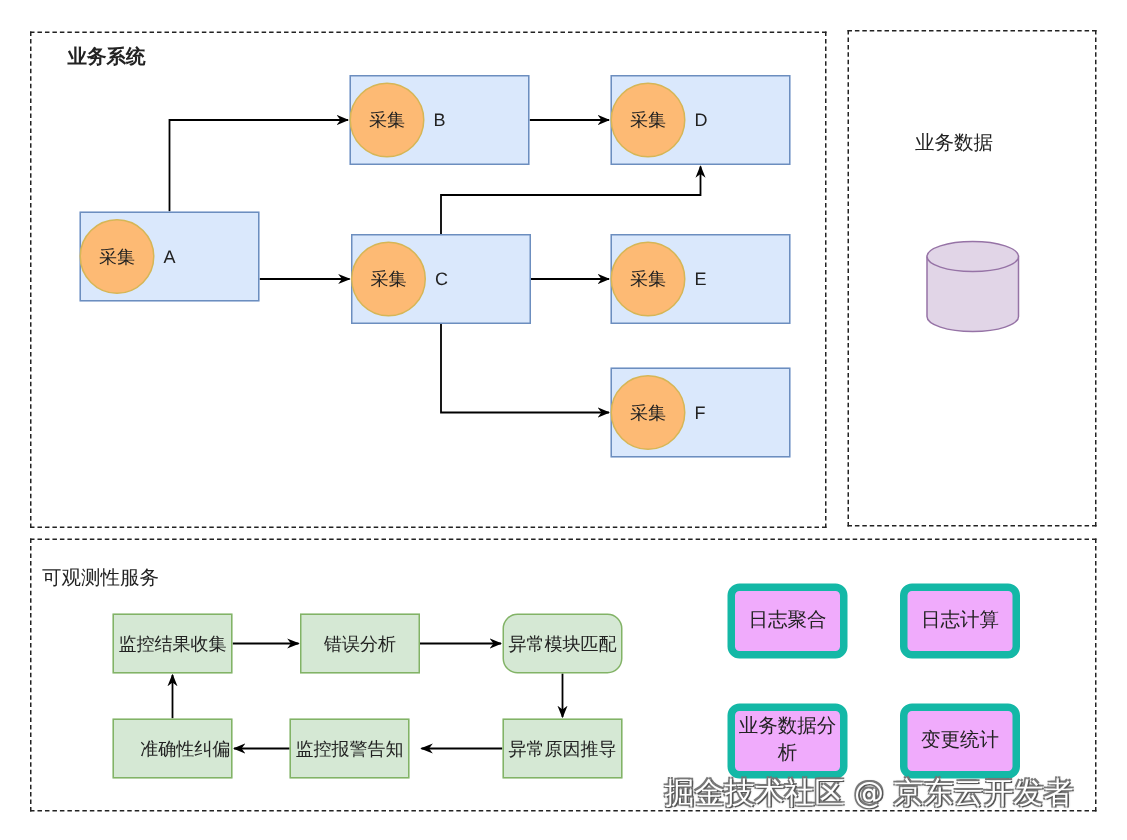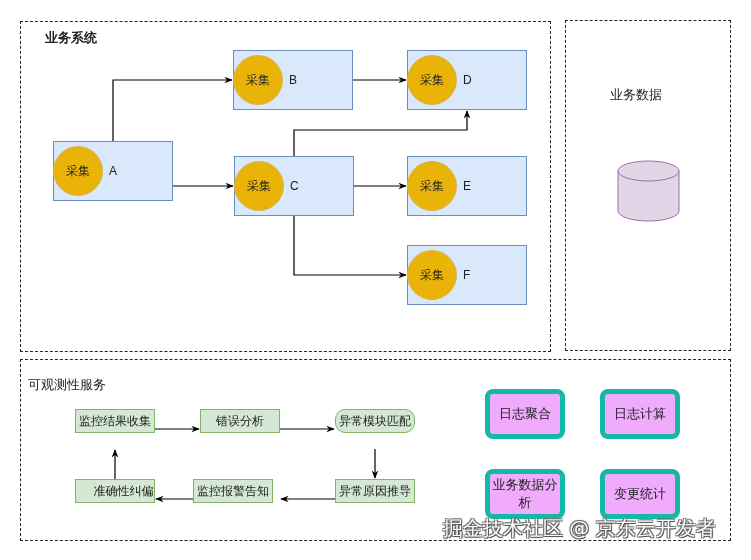--- a/index.html
+++ b/index.html
@@ -3,25 +3,25 @@
 <meta charset="utf-8">
 <style>
   html, body { margin: 0; padding: 0; background: #ffffff; }
   body { width: 751px; height: 560px; position: relative; overflow: hidden;
          font-family: "DejaVu Sans", "Liberation Sans", sans-serif; color: #1a1a1a; }
   .container { position: absolute; border: 1px dashed #222; box-sizing: border-box; }
   .ctitle { position: absolute; font-size: 13px; color: #222; white-space: nowrap; }
   .node { position: absolute; width: 120px; height: 60px; background: #dae8fc; border: 1px solid #6c8ebf;
           box-sizing: border-box; }
   .circle { position: absolute; left: -1px; top: 4px; width: 50px; height: 50px; border-radius: 50%;
-            background: #eab308; border: 1px solid #d6b656; box-sizing: border-box;
+            background: #fdba74; border: 1px solid #d6b656; box-sizing: border-box;
             display: flex; align-items: center; justify-content: center; font-size: 12px; color: #222; }
   .nlabel { position: absolute; left: 55px; top: 0; height: 58px; line-height: 58px; font-size: 12px;
             font-family: "Liberation Sans", sans-serif; color: #222; }
-  .proc { position: absolute; width: 80px; height: 24px; background: #d5e8d4; border: 1px solid #82b366;
+  .proc { position: absolute; width: 80px; height: 40px; background: #d5e8d4; border: 1px solid #82b366;
           box-sizing: border-box; display: flex; align-items: center; justify-content: center;
           font-size: 12px; color: #222; white-space: nowrap; }
   .rbox { position: absolute; width: 80px; height: 50px; background: #f0abfc; border: 5px solid #14b8a6;
           border-radius: 8px; box-sizing: border-box; display: flex; align-items: center;
           justify-content: center; text-align: center; font-size: 13px; color: #222; line-height: 18px;
           padding: 15px 2px; }
   svg.wires { position: absolute; left: 0; top: 0; width: 751px; height: 560px; pointer-events: none; }
   .watermark { position: absolute; left: 443px; top: 515px; font-size: 20px; color: #ffffff;
                letter-spacing: 0px; white-space: nowrap;
                text-shadow: 1px 1px 0 #555, -1px -1px 0 #777, 1px -1px 0 #777, -1px 1px 0 #777, 0 0 2px #333; }

